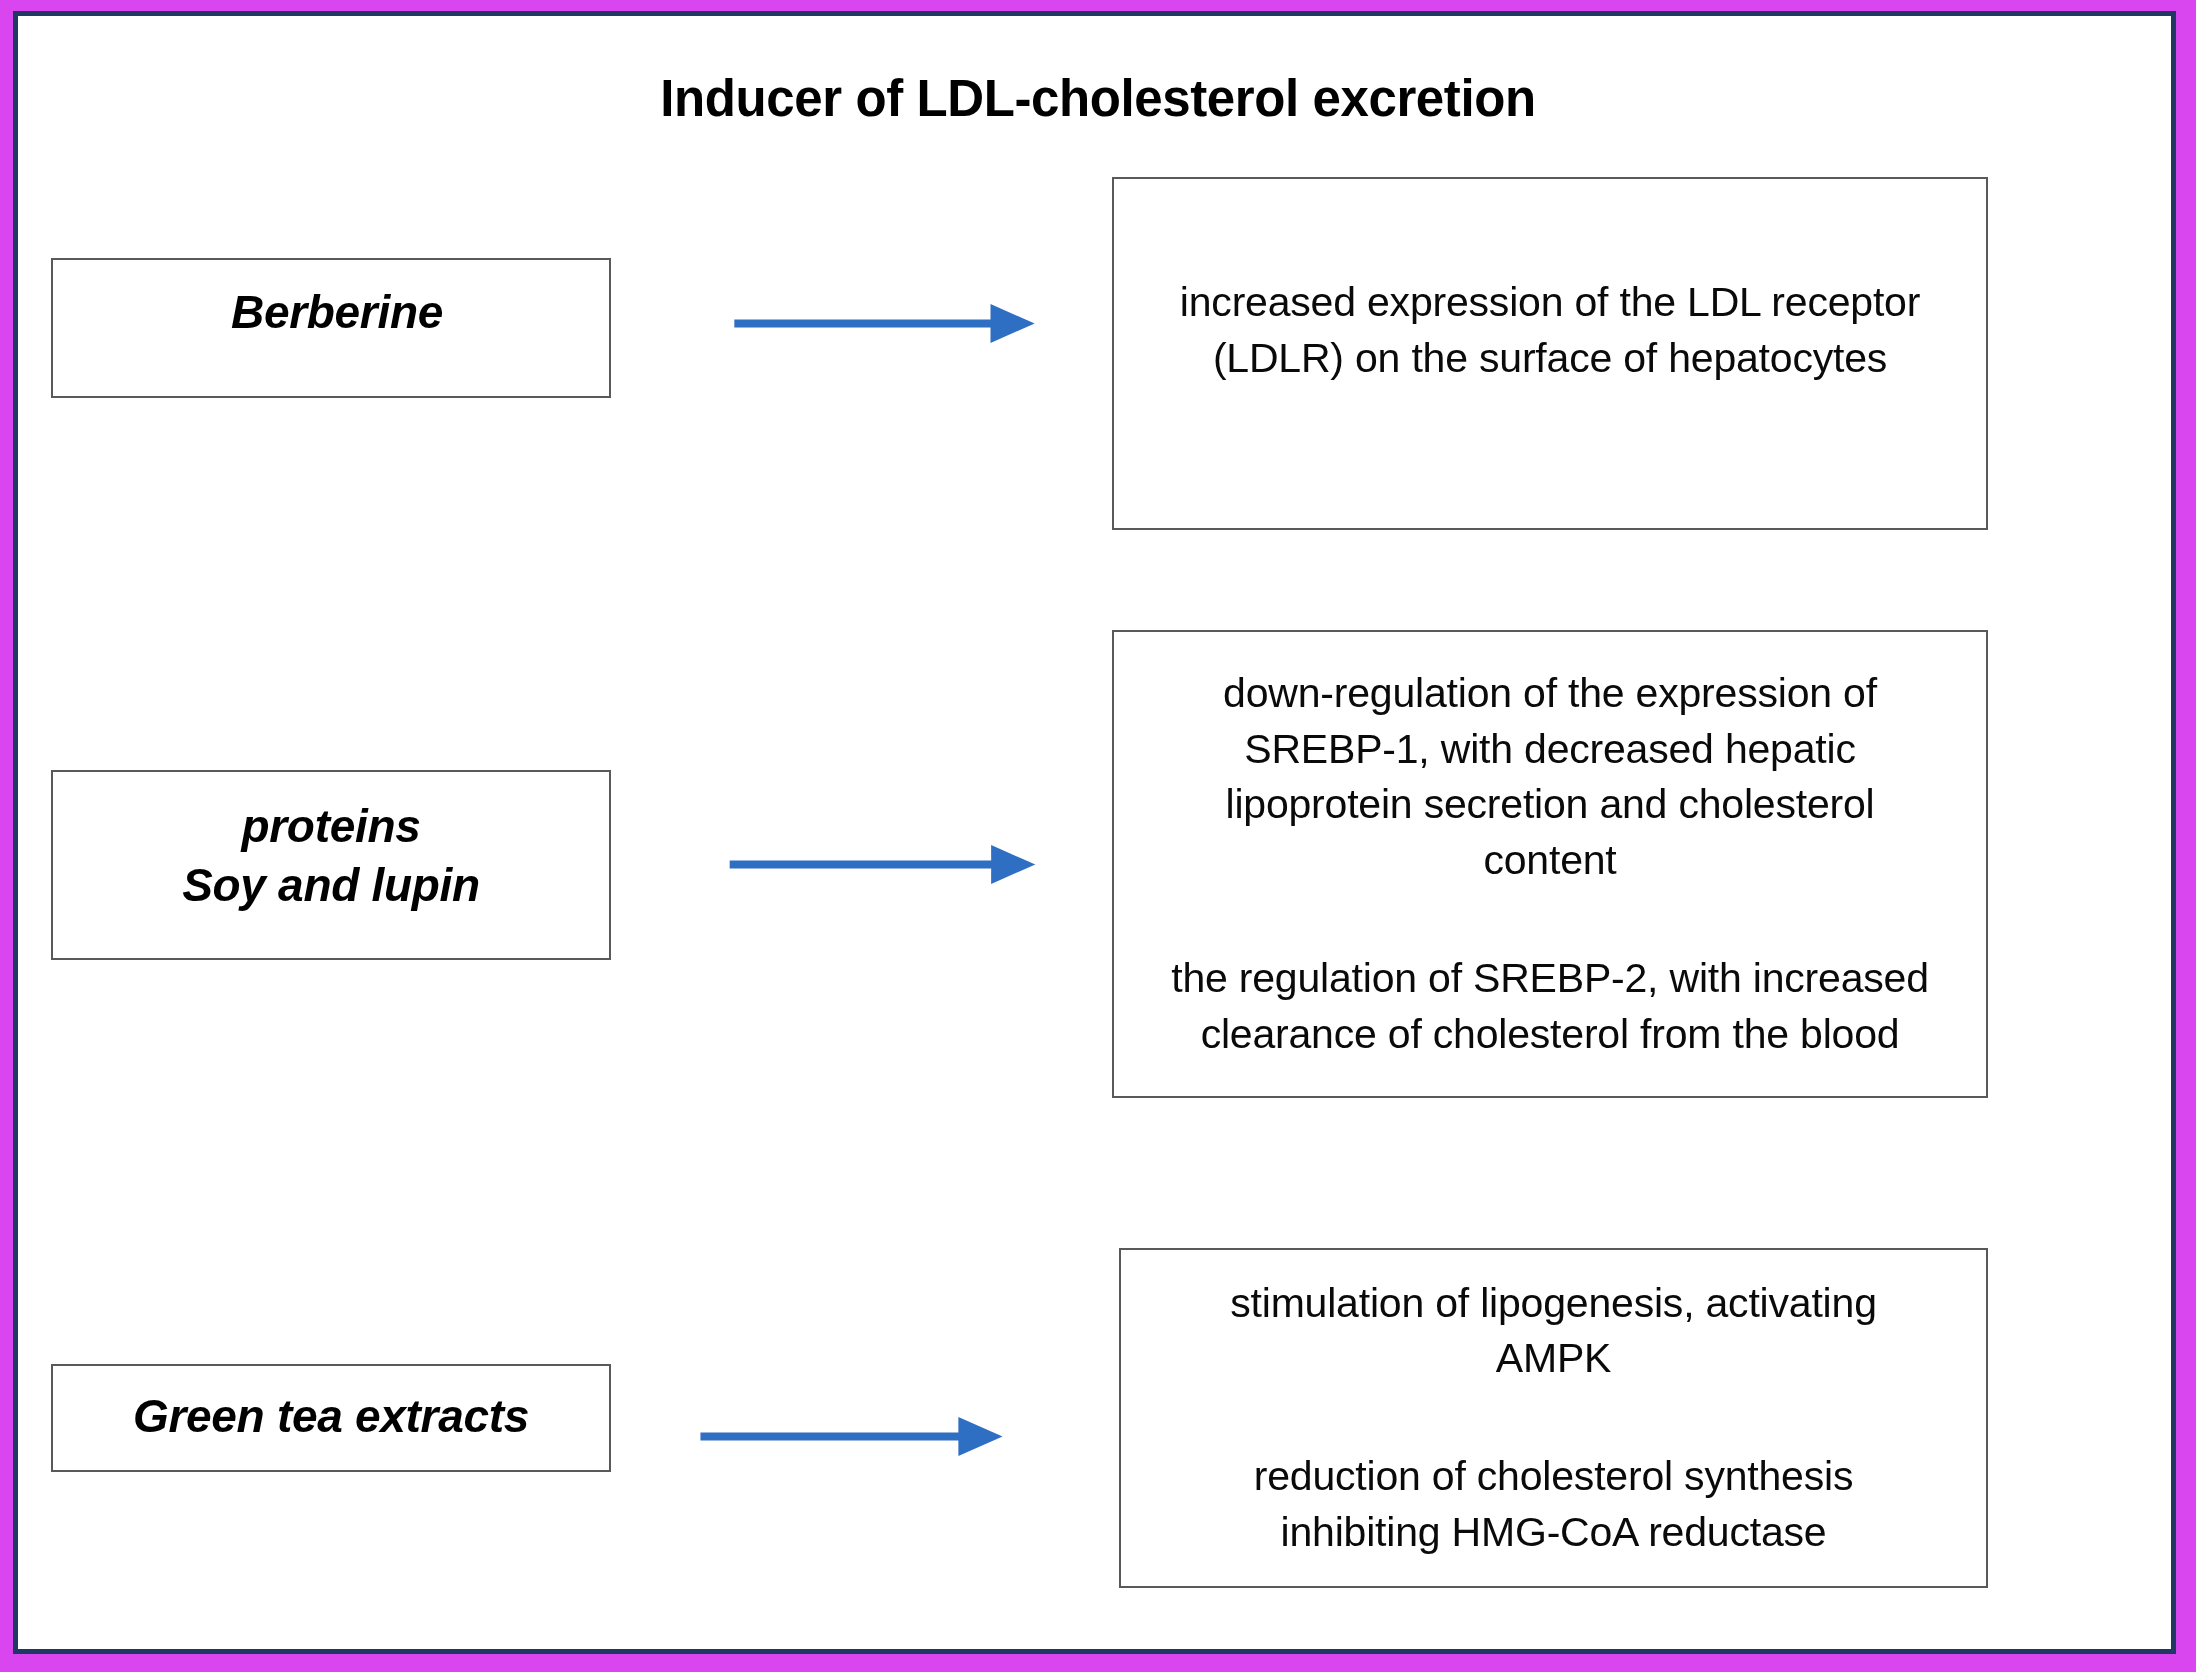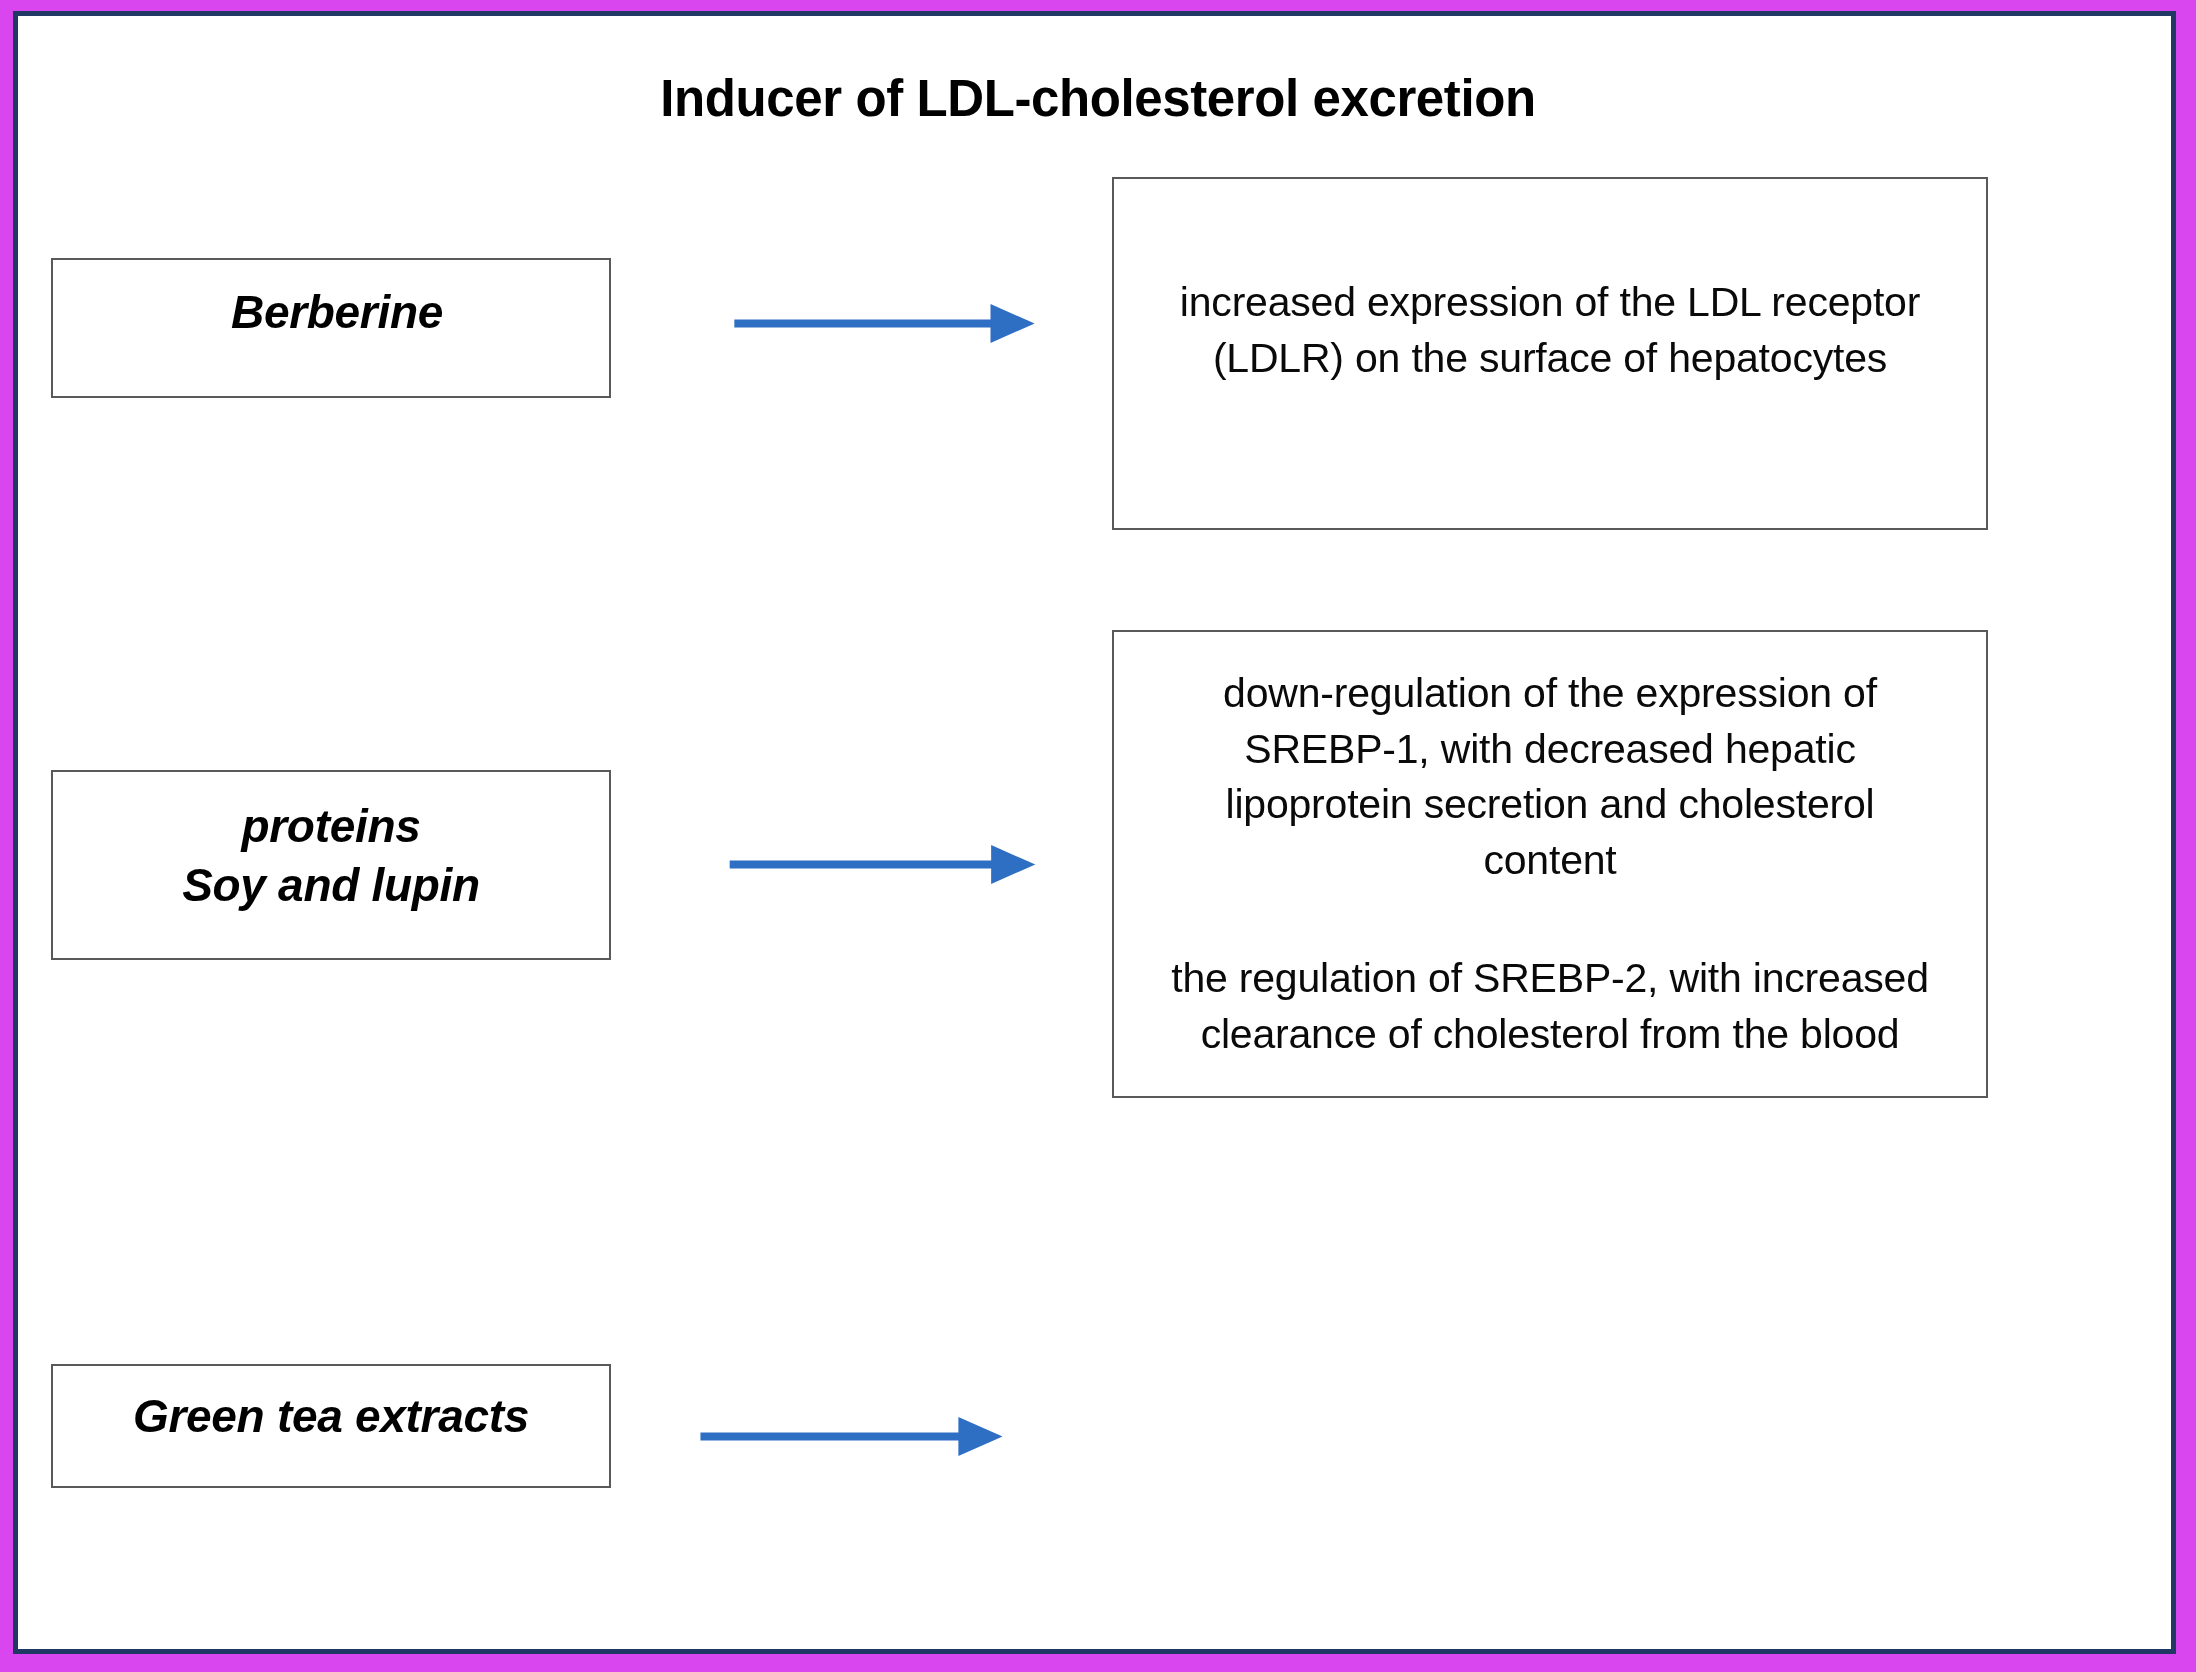--- a/index.html
+++ b/index.html
@@ -103,21 +103,21 @@
     height: 53px;
   }
   .arrow svg {
     display: block;
     overflow: visible;
   }
 
   
   #label-box-1 { left: 51px;  top: 258px;  width: 560px; height: 140px; }
   #label-box-2 { left: 51px;  top: 770px;  width: 560px; height: 190px; }
-  #label-box-3 { left: 51px;  top: 1364px; width: 560px; height: 124px; }
+  #label-box-3 { left: 51px;  top: 1364px; width: 560px; height: 108px; }
 
   #detail-box-1 { left: 1112px; top: 177px;  width: 876px; height: 353px; }
   #detail-box-2 { left: 1112px; top: 630px;  width: 876px; height: 468px; }
   #detail-box-3 { left: 1119px; top: 1248px; width: 869px; height: 340px; }
 
   #label-text-1 { padding-top: 23px; margin-left: 12px; }
   #label-text-2 { padding-top: 25px; }
   #label-text-3 { padding-top: 21px; }
 
   #arrow-1 { left: 734px; top: 297px;  width: 301px; }
@@ -173,15 +173,20 @@
     <div class="label-text" id="label-text-3">Green tea extracts</div>
   </div>
 
   <div class="arrow" id="arrow-3">
     <svg width="303" height="53" viewBox="0 0 342 60">
       <line x1="0" y1="30" x2="302" y2="30" stroke="#2E6FC4" stroke-width="9"></line>
       <polygon points="292,8 342,30 292,52" fill="#2E6FC4"></polygon>
     </svg>
   </div>
 
+  <div class="node-box detail-box" id="detail-box-3">
+    <p class="detail-para" style="max-width: 674px;">stimulation of lipogenesis, activating AMPK</p>
+    <div class="detail-gap"></div>
+    <p class="detail-para" style="max-width: 709px;">reduction of cholesterol synthesis inhibiting HMG-CoA reductase</p>
+  </div>
 
 </div>
 
 
 </body></html>

